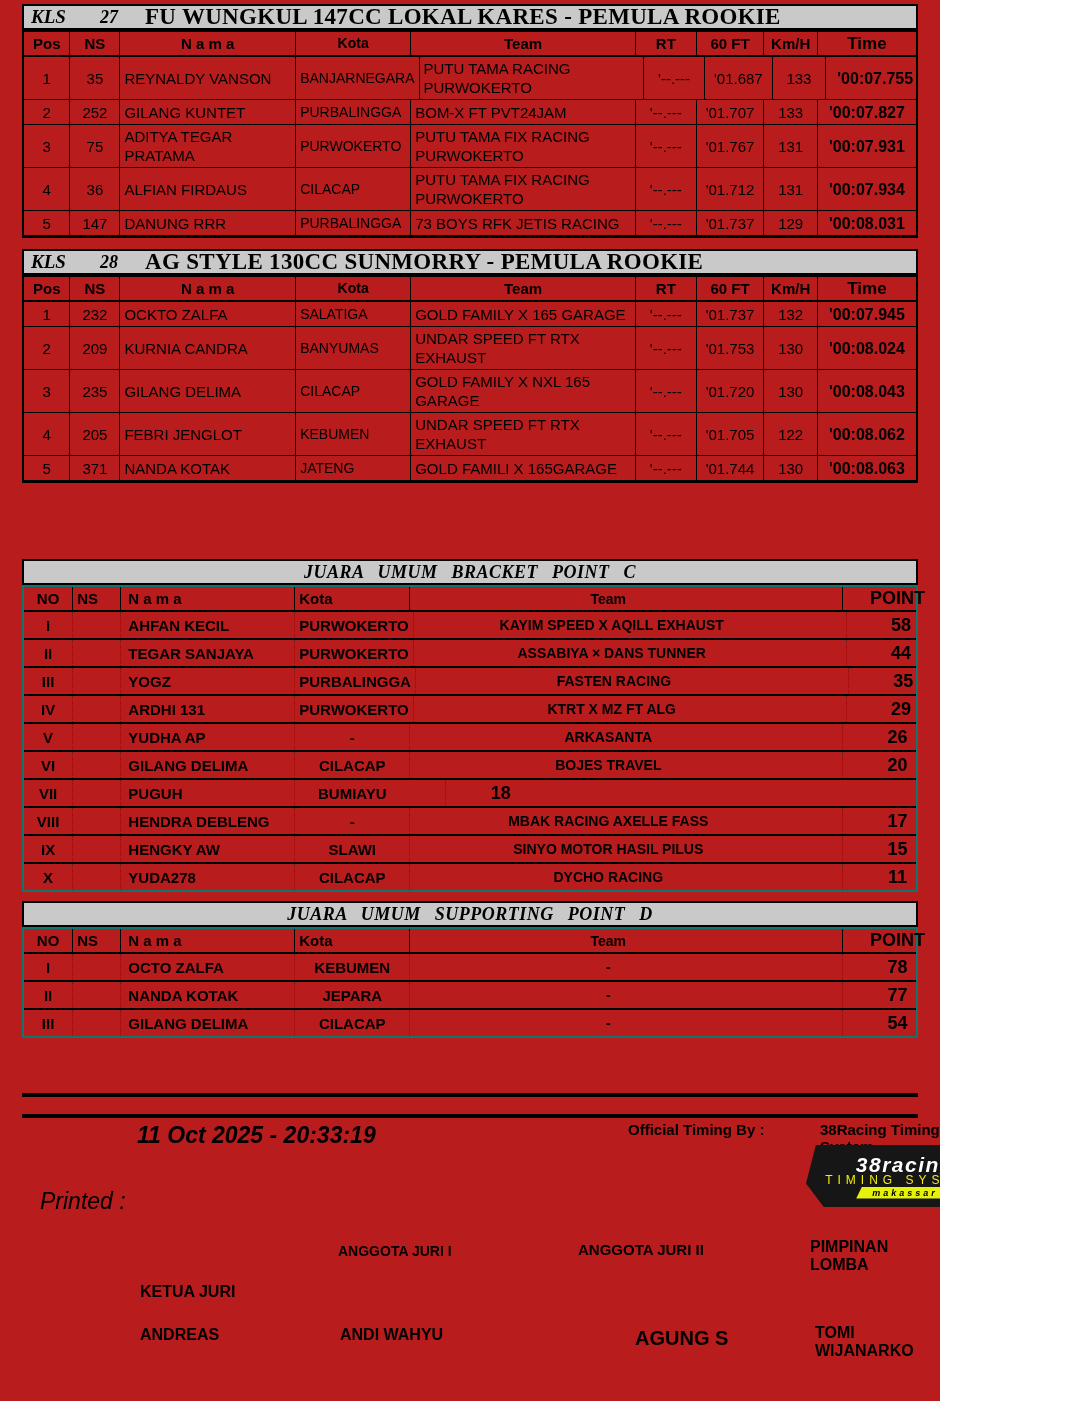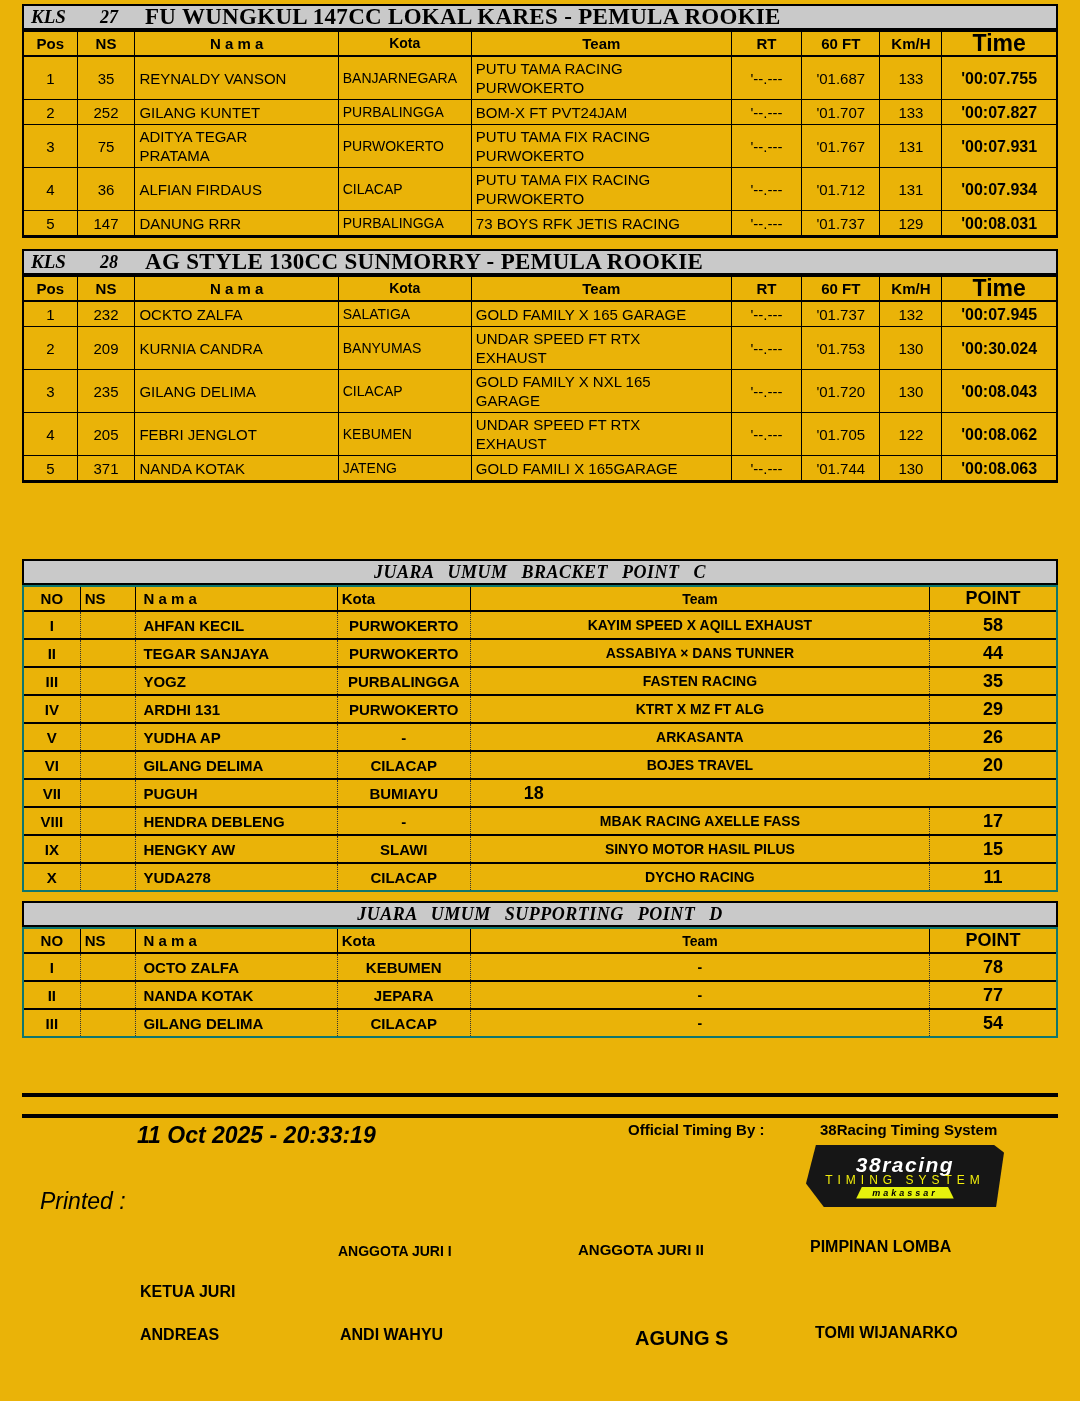--- a/index.html
+++ b/index.html
@@ -1,18 +1,18 @@
 <!DOCTYPE html>
 <html><head>
 <meta charset="utf-8">
 <style>
   * { margin:0; padding:0; box-sizing:border-box; }
   html,body { background:#fff; }
   body { font-family:"Liberation Sans", sans-serif; color:#000; }
-  .page { position:relative; width:1080px; height:1401px; background:#eab308; padding:4px 22px 0 22px; overflow:hidden; }
+  .page { position:relative; width:940px; height:1401px; background:#b91c1c; padding:4px 22px 0 22px; overflow:hidden; }
 
   
   .kls-bar {
     display:flex; align-items:center;
     background:#c9c9c9; border:2px solid #000;
     height:26px;
     font-family:"Liberation Serif", serif; font-weight:bold;
   }
   .kls-label { font-style:italic; font-size:19px; margin-left:7px; width:56px; }
   .kls-num   { font-style:italic; font-size:18px; width:44px; text-align:center; }
@@ -29,21 +29,21 @@
   .trow { display:flex; width:100%; border-top:1px solid #000; }
   .res-grid .trow:first-child { border-top:none; }
   .res-grid .thead { border-bottom:2px solid #000; }
   .tcell {
     display:flex; align-items:center;
     border-left:1px solid #000;
     padding:2px 4px; font-size:15px; line-height:19px; min-height:24px;
   }
   .trow .tcell:first-child { border-left:none; }
   .thead .tcell { font-weight:bold; justify-content:center; text-align:center; min-height:23px; padding:1px 2px; }
-  .thead .cell-time { font-size:23px; }
+  .thead .cell-time { font-size:17px; }
 
   .cell-pos  { flex:0 0 5.1%;  justify-content:center; text-align:center; }
   .cell-ns   { flex:0 0 5.6%;  justify-content:center; text-align:center; }
   .cell-nama { flex:0 0 19.7%; white-space:pre-line; }
   .cell-kota { flex:0 0 12.9%; font-size:14px; }
   .cell-team { flex:0 0 25.2%; white-space:pre-line; }
   .cell-rt   { flex:0 0 6.8%;  justify-content:center; }
   .cell-ft60 { flex:0 0 7.6%;  justify-content:center; }
   .cell-kmh  { flex:0 0 6.0%;  justify-content:center; }
   .cell-time { flex:0 0 11.1%; justify-content:center; font-weight:bold; font-size:16px; }
@@ -60,21 +60,21 @@
     padding:1px 4px; font-size:15px; min-height:26px; font-weight:bold;
   }
   .trow .pcell:first-child { border-left:none; }
   .pts-grid .thead .pcell { border-left:1px solid #000; min-height:23px; }
   .pts-grid .thead .pcell:first-child { border-left:none; }
   .pcell-no    { flex:0 0 5.4%;  justify-content:center; }
   .pcell-ns    { flex:0 0 5.4%; }
   .pcell-nama  { flex:0 0 19.5%; padding-left:7px; }
   .pcell-kota  { flex:0 0 12.9%; justify-content:center; }
   .pcell-team  { flex:0 0 44.5%; justify-content:center; font-size:14px; }
-  .pcell-point { flex:0 0 12.3%; justify-content:center; font-size:18px; }
+  .pcell-point { flex:0 0 12.3%; justify-content:center; font-size:18px;margin-left:36px; }
   .thead .pcell-nama, .thead .pcell-kota { justify-content:flex-start; }
 
   .mt-t2 { margin-top:11px; }
   .mt-c  { margin-top:76px; }
   .mt-d  { margin-top:9px; }
 
   
   .hr1, .hr2 { position:absolute; left:22px; right:22px; height:4px; background:#000; }
   .hr1 { top:1093px; } .hr2 { top:1114px; }
   .printed-label { position:absolute; left:40px;  top:1188px; font-weight:normal; font-style:italic; font-size:23px; }
@@ -226,21 +226,21 @@
           <div class="trow">
             <div class="tcell cell-pos">2</div>
             <div class="tcell cell-ns">209</div>
             <div class="tcell cell-nama">KURNIA CANDRA</div>
             <div class="tcell cell-kota">BANYUMAS</div>
             <div class="tcell cell-team">UNDAR SPEED FT RTX
 EXHAUST</div>
             <div class="tcell cell-rt">'--.---</div>
             <div class="tcell cell-ft60">'01.753</div>
             <div class="tcell cell-kmh">130</div>
-            <div class="tcell cell-time">'00:30.024</div>
+            <div class="tcell cell-time">'00:08.024</div>
           </div>
           <div class="trow">
             <div class="tcell cell-pos">3</div>
             <div class="tcell cell-ns">235</div>
             <div class="tcell cell-nama">GILANG DELIMA</div>
             <div class="tcell cell-kota">CILACAP</div>
             <div class="tcell cell-team">GOLD FAMILY X NXL 165
 GARAGE</div>
             <div class="tcell cell-rt">'--.---</div>
             <div class="tcell cell-ft60">'01.720</div>

